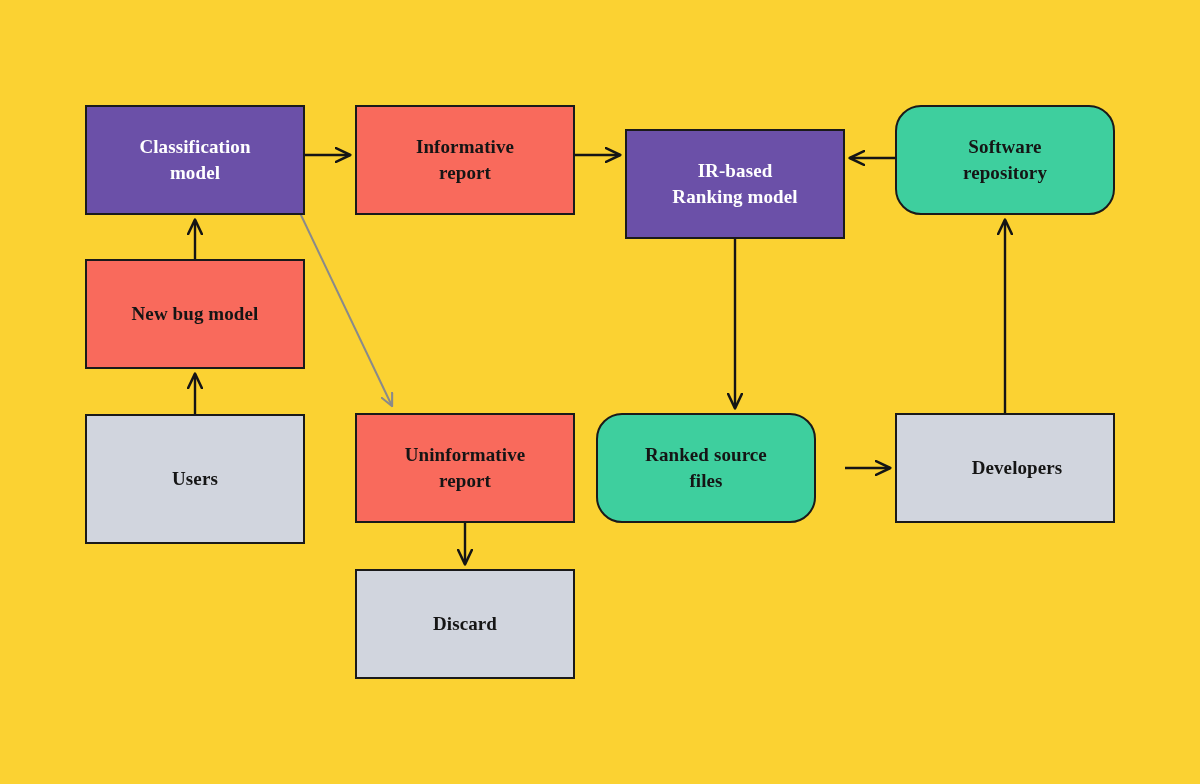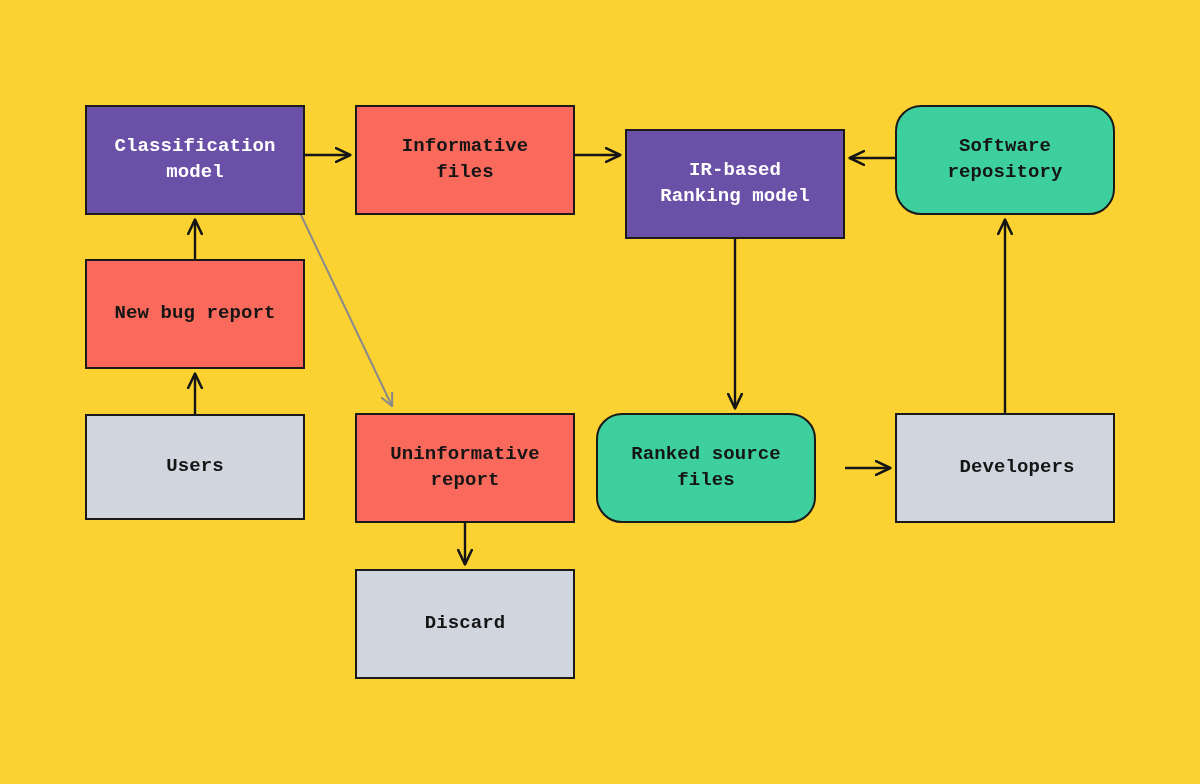--- a/index.html
+++ b/index.html
@@ -6,21 +6,21 @@
     margin: 0;
     padding: 0;
     background: #ffffff;
   }
   #canvas {
     position: relative;
     width: 1200px;
     height: 784px;
     background: #fbd232;
     overflow: hidden;
-    font-family: Liberation Mono, monospace;
+    font-family: Liberation Serif, serif;
   }
   .node {
     position: absolute;
     box-sizing: border-box;
     border: 2px solid #1a1a1a;
     display: flex;
     align-items: center;
     justify-content: center;
     text-align: center;
     font-weight: bold;
@@ -70,27 +70,27 @@
         <polyline points="465,523 465,564" fill="none" stroke="#151515" stroke-width="2.4" marker-end="url(#arrow-dark)"></polyline>
         <polyline points="845,468 890,468" fill="none" stroke="#151515" stroke-width="2.4" marker-end="url(#arrow-dark)"></polyline>
         <polyline points="1005,413 1005,220" fill="none" stroke="#151515" stroke-width="2.4" marker-end="url(#arrow-dark)"></polyline>
       </g>
   </svg>
 
   <div id="node-layer">
       <div class="node purple" style="left: 85px; top: 105px; width: 220px; height: 110px;"><span>Classification
 model</span></div>
       <div class="node red" style="left: 355px; top: 105px; width: 220px; height: 110px;"><span>Informative
-files</span></div>
+report</span></div>
       <div class="node purple" style="left: 625px; top: 105px; width: 220px; height: 110px; margin-top: 24px;"><span>IR-based
 Ranking model</span></div>
       <div class="node green" style="left: 895px; top: 105px; width: 220px; height: 110px;"><span>Software
 repository</span></div>
-      <div class="node red" style="left: 85px; top: 259px; width: 220px; height: 110px;"><span>New bug report</span></div>
-      <div class="node gray" style="left: 85px; top: 414px; width: 220px; height: 106px;"><span>Users</span></div>
+      <div class="node red" style="left: 85px; top: 259px; width: 220px; height: 110px;"><span>New bug model</span></div>
+      <div class="node gray" style="left: 85px; top: 414px; width: 220px; height: 130px;"><span>Users</span></div>
       <div class="node red" style="left: 355px; top: 413px; width: 220px; height: 110px;"><span>Uninformative
 report</span></div>
       <div class="node green" style="left: 596px; top: 413px; width: 220px; height: 110px;"><span>Ranked source
 files</span></div>
       <div class="node gray" style="left: 895px; top: 413px; width: 220px; height: 110px; padding-left: 24px;"><span>Developers</span></div>
       <div class="node gray" style="left: 355px; top: 569px; width: 220px; height: 110px;"><span>Discard</span></div>
     </div>
 
 </div>
 

